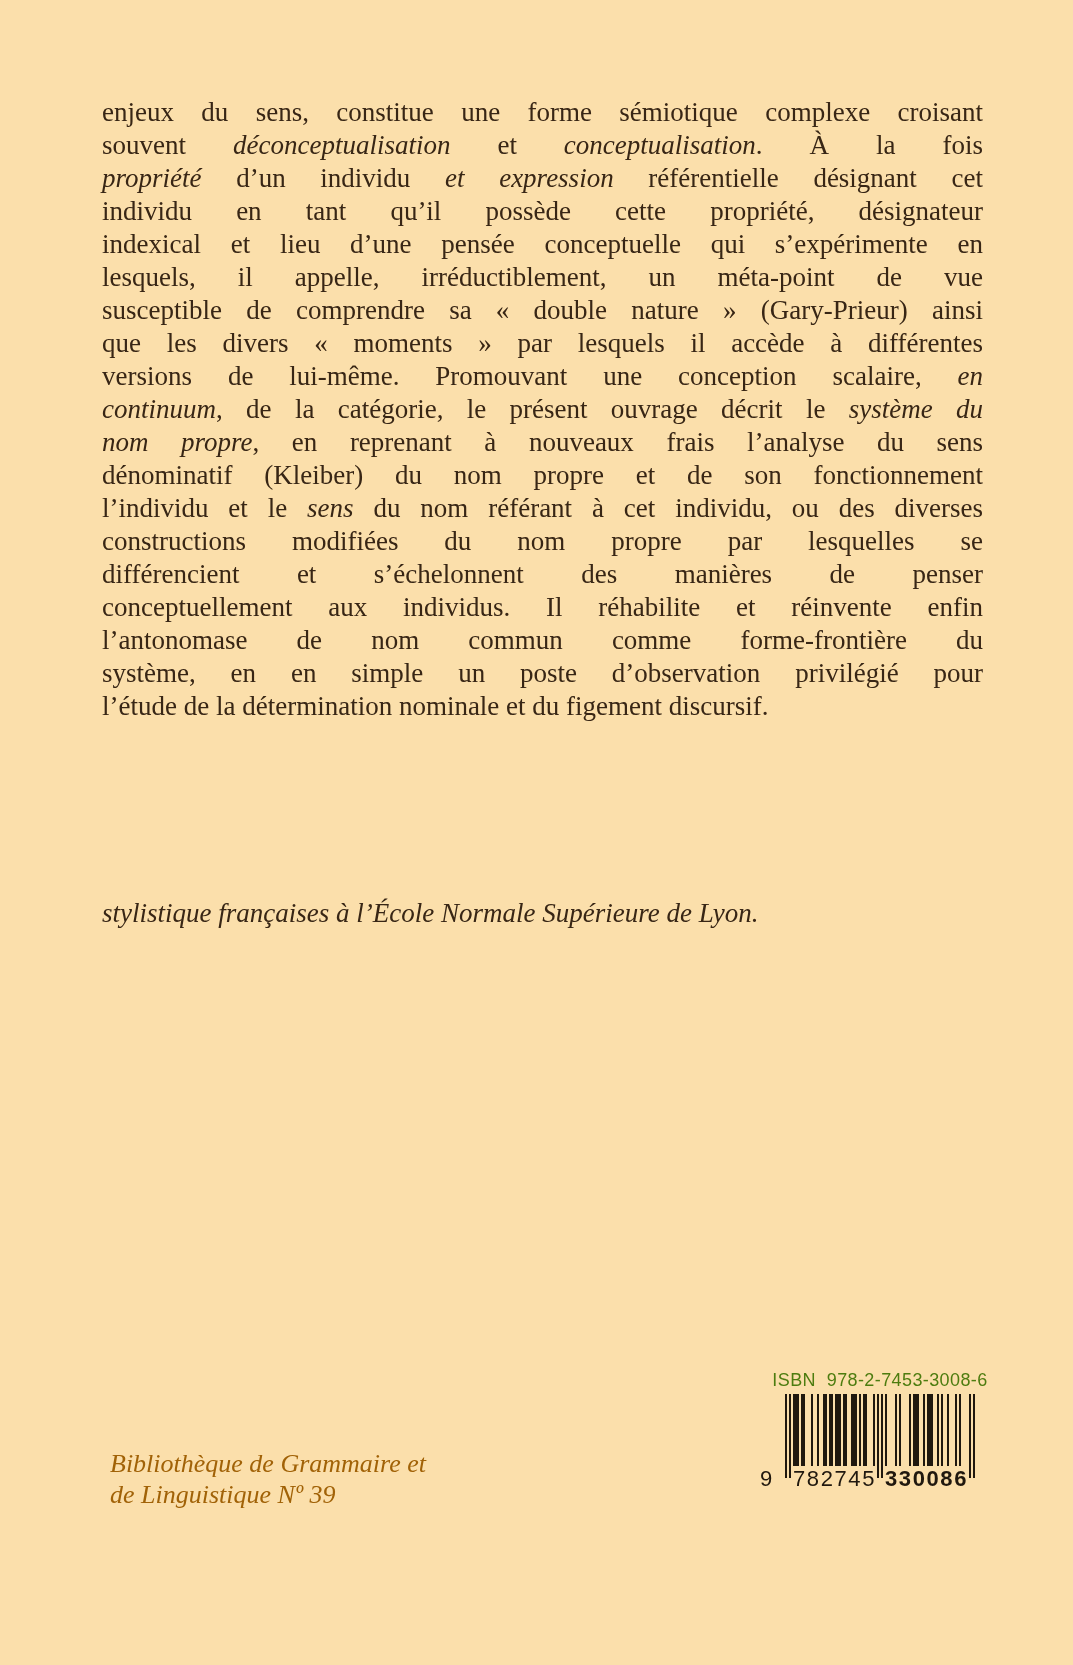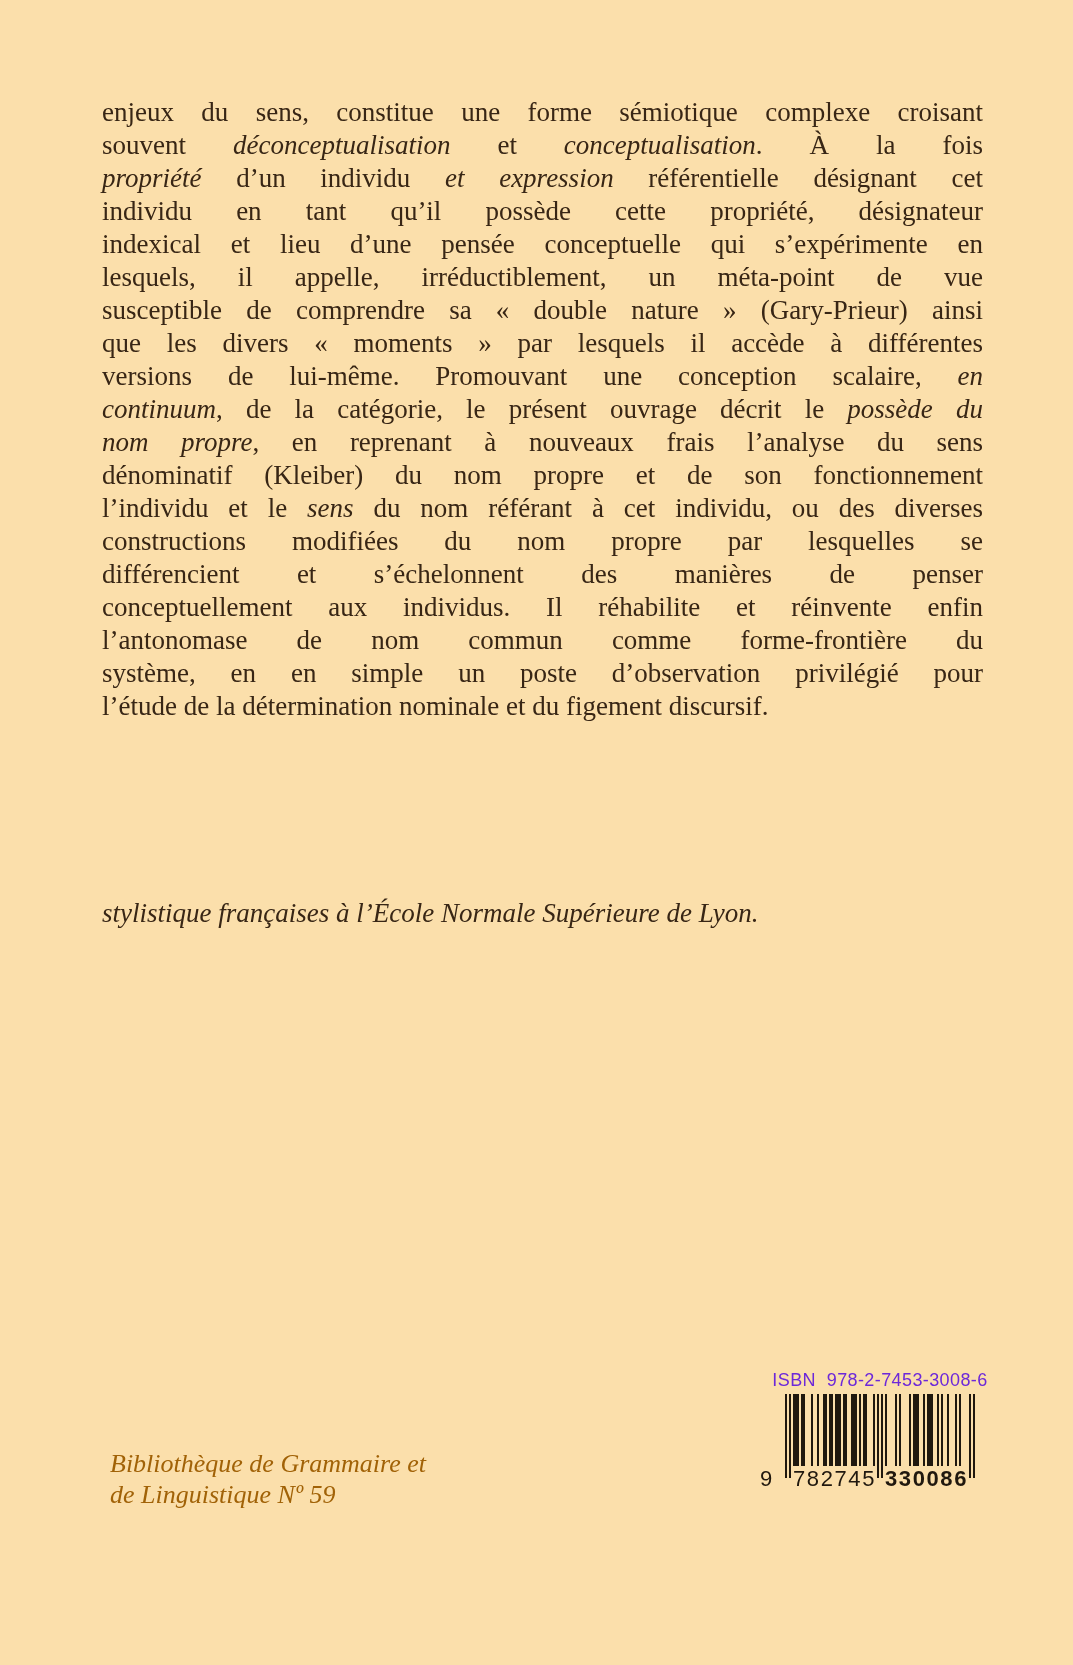--- a/index.html
+++ b/index.html
@@ -51,21 +51,21 @@
   .isbn-block {
     position: absolute;
     left: 769px; top: 1370px; width: 222px;
   }
   .isbn-label {
     font-family: "Liberation Sans", sans-serif;
     font-size: 18px;
     letter-spacing: 0.4px;
     white-space: pre;
     text-align: center;
-    color: #6d28d9;
+    color: #4d7c0f;
   }
   .barcode {
     position: relative;
     width: 190px; height: 100px;
     margin: 3px auto 0;
   }
   .barcode svg { display: block; }
   .bc-digits {
     position: absolute;
     top: 72px; left: 0; width: 190px; height: 24px;
@@ -86,39 +86,39 @@
   <div class="para" id="main-paragraph">
       <div class="line"><span>enjeux du sens, constitue une forme sémiotique complexe croisant</span></div>
       <div class="line"><span>souvent </span><span class="it">déconceptualisation</span><span> et </span><span class="it">conceptualisation</span><span>. À la fois</span></div>
       <div class="line"><span class="it">propriété</span><span> d’un individu </span><span class="it">et expression</span><span> référentielle désignant cet</span></div>
       <div class="line"><span>individu en tant qu’il possède cette propriété, désignateur</span></div>
       <div class="line"><span>indexical et lieu d’une pensée conceptuelle qui s’expérimente en</span></div>
       <div class="line"><span>lesquels, il appelle, irréductiblement, un méta-point de vue</span></div>
       <div class="line"><span>susceptible de comprendre sa « double nature » (Gary-Prieur) ainsi</span></div>
       <div class="line"><span>que les divers « moments » par lesquels il accède à différentes</span></div>
       <div class="line"><span>versions de lui-même. Promouvant une conception scalaire, </span><span class="it">en</span></div>
-      <div class="line"><span class="it">continuum</span><span>, de la catégorie, le présent ouvrage décrit le </span><span class="it">possède du</span></div>
+      <div class="line"><span class="it">continuum</span><span>, de la catégorie, le présent ouvrage décrit le </span><span class="it">système du</span></div>
       <div class="line"><span class="it">nom propre</span><span>, en reprenant à nouveaux frais l’analyse du sens</span></div>
       <div class="line"><span>dénominatif (Kleiber) du nom propre et de son fonctionnement</span></div>
       <div class="line"><span>l’individu et le </span><span class="it">sens</span><span> du nom référant à cet individu, ou des diverses</span></div>
       <div class="line"><span>constructions modifiées du nom propre par lesquelles se</span></div>
       <div class="line"><span>différencient et s’échelonnent des manières de penser</span></div>
       <div class="line"><span>conceptuellement aux individus. Il réhabilite et réinvente enfin</span></div>
       <div class="line"><span>l’antonomase de nom commun comme forme-frontière du</span></div>
       <div class="line"><span>système, en en simple un poste d’observation privilégié pour</span></div>
       <div class="line last"><span>l’étude de la détermination nominale et du figement discursif.</span></div>
     </div>
 
   <div class="para" id="bio-paragraph">
       <div class="line last"><span>stylistique françaises à l’École Normale Supérieure de Lyon.</span></div>
     </div>
 
   <div class="series">
     <div>Bibliothèque de Grammaire et</div>
-    <div>de Linguistique Nº 59</div>
+    <div>de Linguistique Nº 39</div>
   </div>
 
   <div class="isbn-block">
     <div class="isbn-label">ISBN  978-2-7453-3008-6</div>
     <div class="barcode">
       <svg id="barcode-svg" width="190" height="84">
           <rect x="0" y="0" width="2" height="84" fill="#20180e"></rect>
           <rect x="4" y="0" width="2" height="84" fill="#20180e"></rect>
           <rect x="8" y="0" width="2" height="72" fill="#20180e"></rect>
           <rect x="10" y="0" width="2" height="72" fill="#20180e"></rect>

